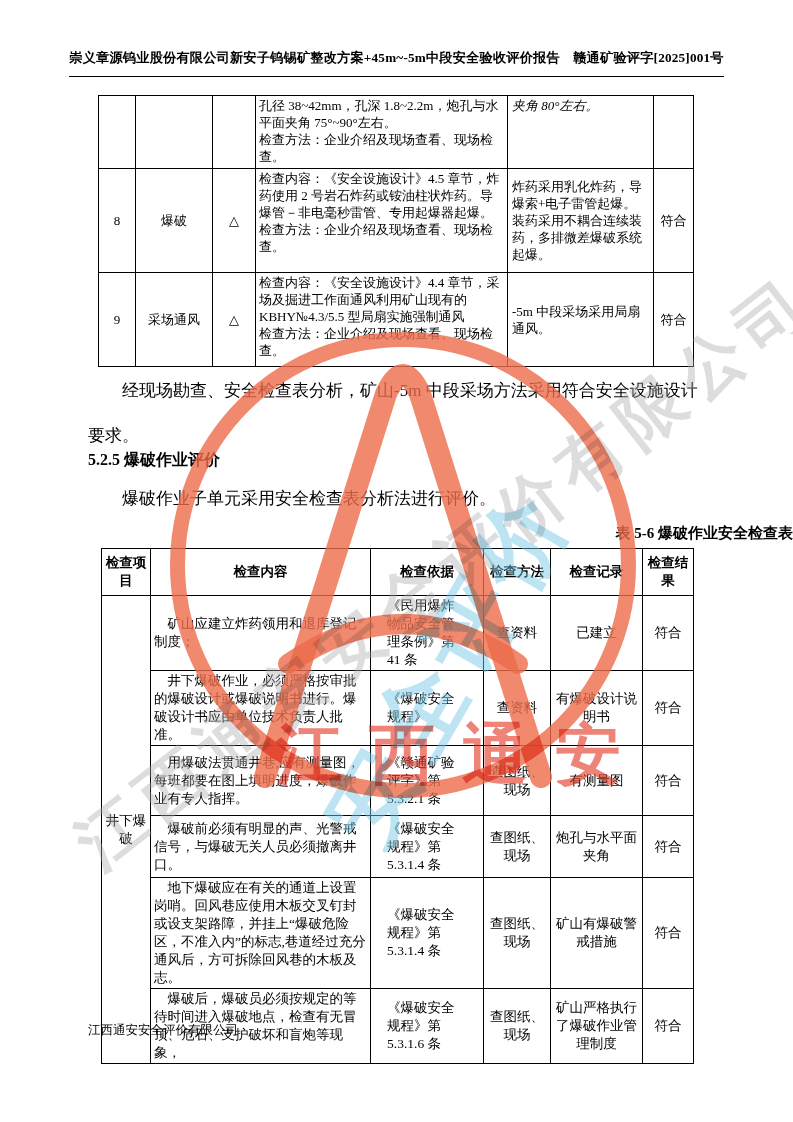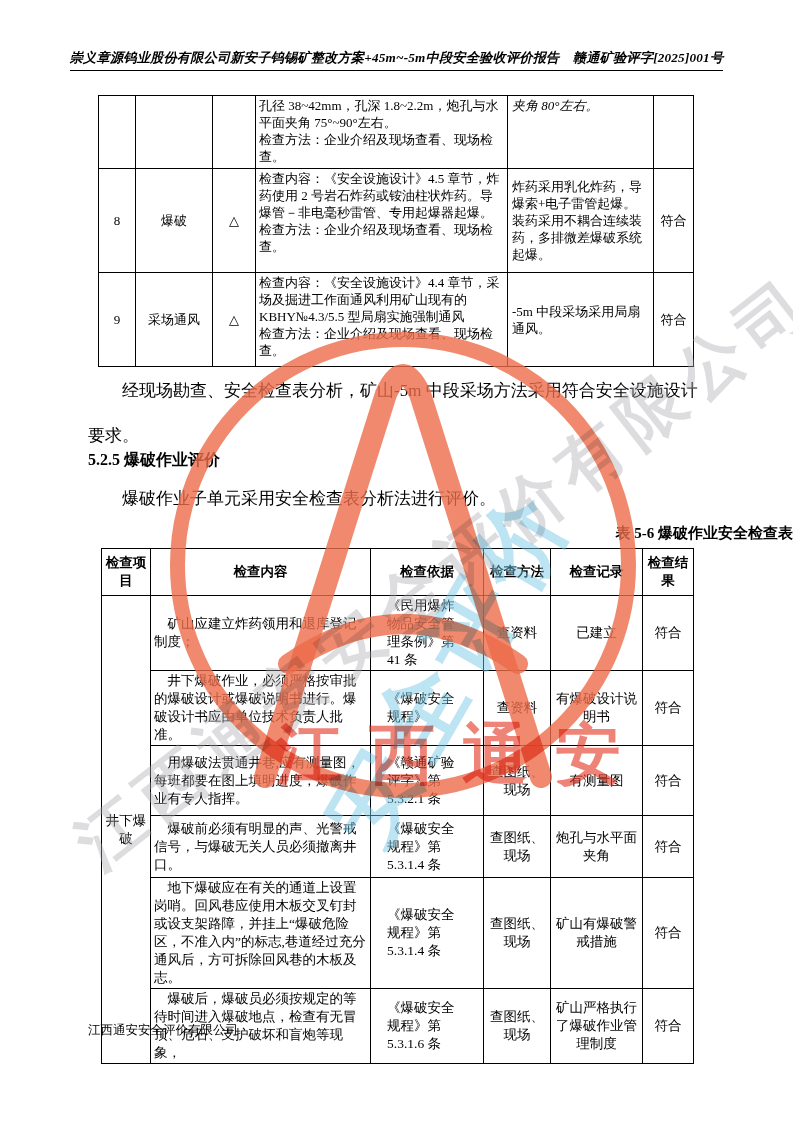--- a/index.html
+++ b/index.html
@@ -7,21 +7,21 @@
     position:relative; width:793px; height:1122px; margin:0 auto;
     background:#ffffff; overflow:hidden;
     font-family:"Liberation Serif","DejaVu Serif",serif; color:#000;
   }
   
   .doc-header {
     position:absolute; top:48px; left:50px; width:693px; text-align:center;
   }
   .doc-header span {
     display:inline-block; font-size:13.2px; font-weight:bold; letter-spacing:0.2px;
-    border-bottom:1.5px solid #000; padding-bottom:3px; white-space:nowrap;font-style:italic;
+    border-bottom:1.5px solid #000; padding-bottom:9px; white-space:nowrap;
   }
   
   table { border-collapse:collapse; table-layout:fixed; }
   td { border:1px solid #000; box-sizing:border-box; overflow:hidden; }
   .tt { position:absolute; left:98px; top:95px; width:595px; font-size:13px; line-height:17px; }
   .tt td { padding:1px 3px; }
   .tt .c-mid { text-align:center; vertical-align:middle; }
   .tt .c-content { text-align:left; vertical-align:top; white-space:pre-wrap; }
   .tt .c-rec { text-align:left; vertical-align:middle; padding:1px 4px; }
   .tt .c-rec-top { vertical-align:top;font-style:italic; }

